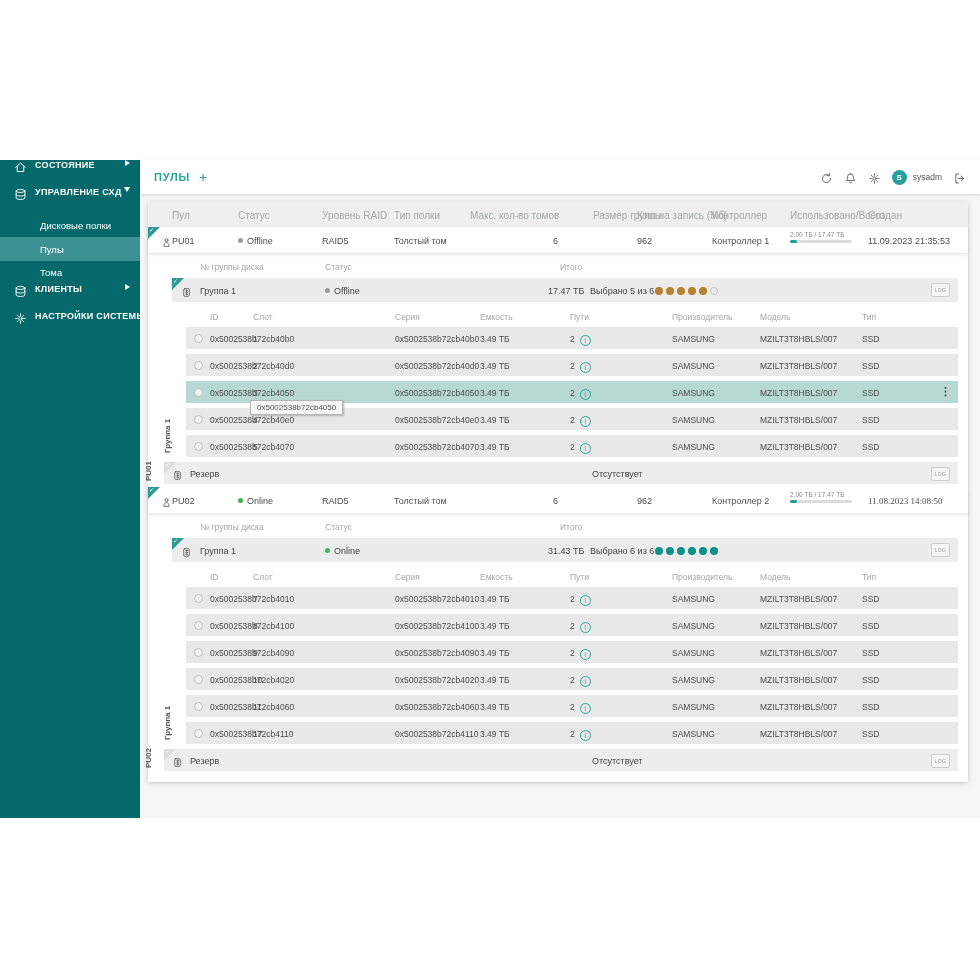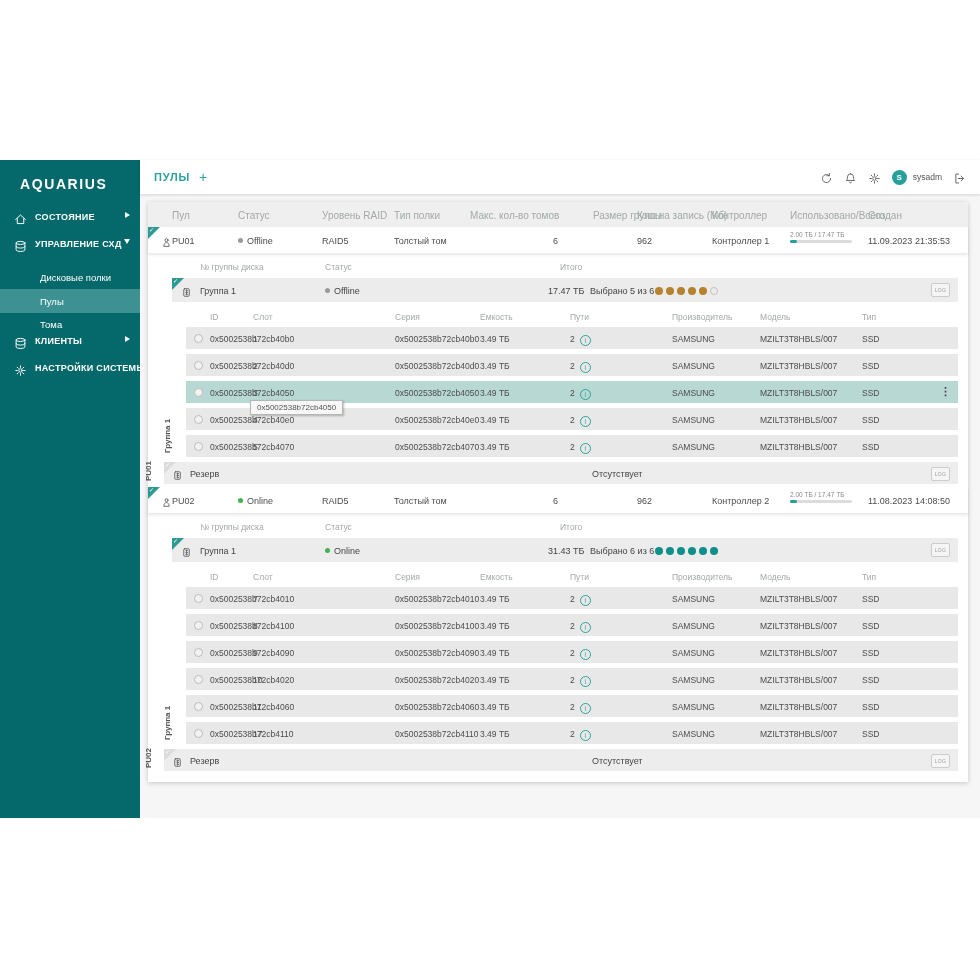--- a/index.html
+++ b/index.html
@@ -73,21 +73,20 @@
   .ulabel{font-size:6.5px;color:#8a8a8a;white-space:nowrap}
   .ubar{height:3px;background:#dcdcdc;border-radius:2px;margin-top:2px}
   .ufill{height:3px;background:#23a098;border-radius:2px}
   .vlabel{position:absolute;font-size:8px;font-weight:bold;color:#555;transform:rotate(-90deg);transform-origin:0 100%;white-space:nowrap}
 </style>
 </head>
 <body>
 
 <div class="app">
   <aside class="sidebar">
-    <div class="logo">AQUARIUS</div>
     <nav id="sidebar-menu">
         <div class="side-item">
           <span class="s-ico"><svg viewBox="0 0 16 16" width="13" height="13" style="stroke: rgb(255, 255, 255); fill: none; stroke-width: 1.2; stroke-linecap: round; stroke-linejoin: round;">
               <path d="M2 8 L8 2.5 L14 8 M4 7 v6 h8 v-6"></path>
             </svg></span>
           <span class="s-lbl">СОСТОЯНИЕ</span>
           <span class="arr-r"></span>
         </div>
         <div class="side-item">
           <span class="s-ico"><svg viewBox="0 0 16 16" width="13" height="13" style="stroke: rgb(255, 255, 255); fill: none; stroke-width: 1.2; stroke-linecap: round; stroke-linejoin: round;">
@@ -291,21 +290,21 @@
                     <circle cx="8" cy="4.6" r="2.2"></circle>
                     <path d="M4.2 13 c0-3 1.3-4.8 3.8-4.8 s3.8 1.8 3.8 4.8 Z"></path>
                   </svg></span>
                 <span class="pcell" style="left: 24px;">PU02</span>
                 <span class="pcell" style="left: 174px;">RAID5</span>
                 <span class="pcell" style="left: 246px;">Толстый том</span>
                 <span class="pcell" style="left: 322px;"></span>
                 <span class="pcell" style="left: 405px;">6</span>
                 <span class="pcell" style="left: 489px;">962</span>
                 <span class="pcell" style="left: 564px;">Контроллер 2</span>
-                <span class="pcell" style="left: 720px;">11.08.2023 14:08:50</span>
+                <span class="pcell" style="left: 720px; font-family: Liberation Serif, serif;">11.08.2023 14:08:50</span>
                 <span class="pcell" style="left: 90px;"><span><span class="sdot" style="background: rgb(67, 179, 74);"></span><span>Online</span></span></span>
                 <span class="usage-wrap" style="left: 642px;">
                   <div class="ulabel">2.00 ТБ / 17.47 ТБ</div>
                   <div class="ubar">
                     <div class="ufill" style="width: 11%;"></div>
                   </div>
                 </span>
               </div>
               <div class="sub-cols">
                 <span class="scol" style="left: 52px;">№ группы диска</span>

